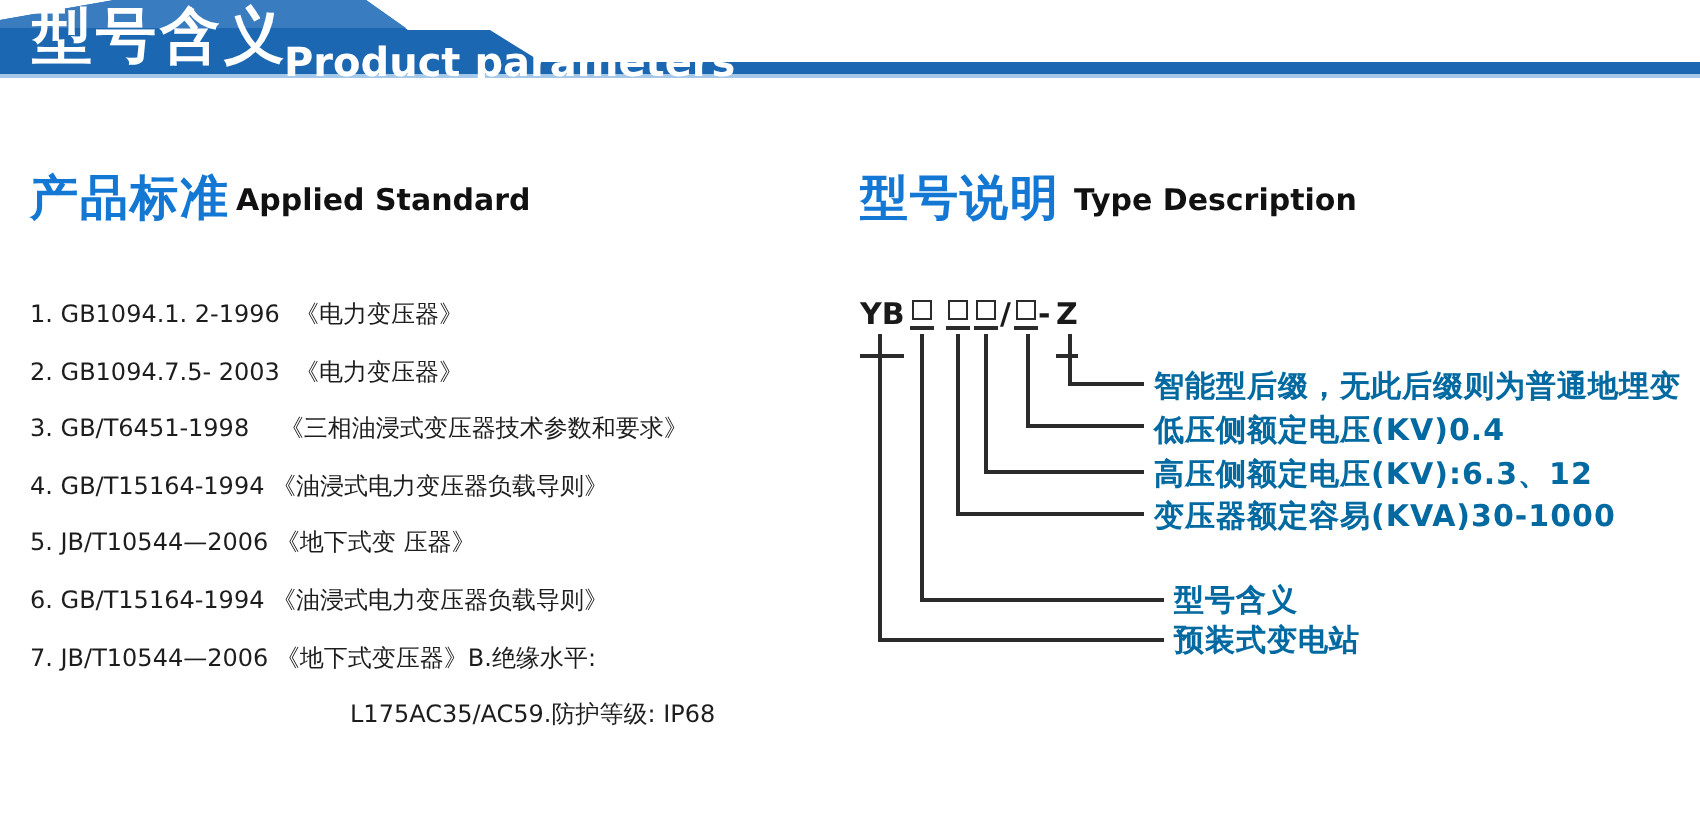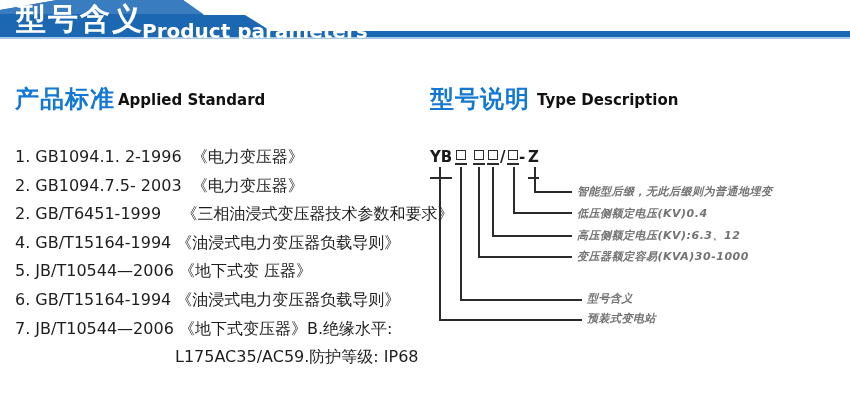--- a/index.html
+++ b/index.html
@@ -24,21 +24,21 @@
   .sec-head-cn{
     position:absolute;color:var(--heading-blue,#1377d4);
     font-size:24px;font-weight:bold;letter-spacing:1px;white-space:nowrap;
   }
   .sec-head-en{
     position:absolute;color:#111111;font-size:15px;font-weight:600;white-space:nowrap;
   }
   
   .std-list{position:absolute;left:15px;top:143px;width:430px;}
   .std-item{
-    font-size:16px;line-height:28.6px;white-space:pre;color:var(--text-dark,#1d1d1d);
+    font-size:12px;line-height:28.6px;white-space:pre;color:var(--text-dark,#1d1d1d);
     font-weight:500;
   }
   .std-item.cont{padding-left:160px;}
   
   .mc{position:absolute;white-space:nowrap;}
   .mc-text{
     font-size:15px;font-weight:bold;line-height:16px;
     border-bottom:2px solid var(--diagram-line,#2b2b2b);padding-bottom:12px;
     display:inline-block;color:#1a1a1a;
   }
@@ -50,23 +50,22 @@
   .mc-box{
     width:8px;height:8px;border:1.5px solid var(--diagram-line,#2b2b2b);
     margin-top:2px;background:#ffffff;
   }
   
   .vline,.hline{position:absolute;background:var(--diagram-line,#2b2b2b);}
   .vline{width:2px;}
   .hline{height:2px;}
   
   .dg-label{
-    position:absolute;font-size:11px;font-weight:bold;white-space:nowrap;color:#737373;
+    position:absolute;font-size:15px;font-weight:bold;white-space:nowrap;color:#0369a1;
     letter-spacing:0.5px;
-    font-style:italic;
   }
 </style>
 </head>
 <body>
 
 <div class="page">
 
   <div class="banner">
     <svg width="850" height="42" viewBox="0 0 850 42">
       <rect x="0" y="31" width="850" height="6" style="fill:var(--banner-blue,#1b67b2)"></rect>
@@ -77,21 +76,21 @@
     <div class="banner-title">型号含义</div>
     <div class="banner-sub">Product parameters</div>
   </div>
 
   <div class="sec-head-cn" style="left:15px;top:83px;">产品标准</div>
   <div class="sec-head-en" style="left:118px;top:91px;">Applied Standard</div>
 
   <div class="std-list">
     <div class="std-item">1. GB1094.1. 2-1996  《电力变压器》</div>
     <div class="std-item">2. GB1094.7.5- 2003  《电力变压器》</div>
-    <div class="std-item">2. GB/T6451-1999    《三相油浸式变压器技术参数和要求》</div>
+    <div class="std-item">3. GB/T6451-1998    《三相油浸式变压器技术参数和要求》</div>
     <div class="std-item">4. GB/T15164-1994 《油浸式电力变压器负载导则》</div>
     <div class="std-item">5. JB/T10544—2006 《地下式变 压器》</div>
     <div class="std-item">6. GB/T15164-1994 《油浸式电力变压器负载导则》</div>
     <div class="std-item">7. JB/T10544—2006 《地下式变压器》B.绝缘水平:</div>
     <div class="std-item cont">L175AC35/AC59.防护等级: IP68</div>
   </div>
 
   <div class="sec-head-cn" style="left:430px;top:83px;">型号说明</div>
   <div class="sec-head-en" style="left:537px;top:91px;">Type Description</div>
 

